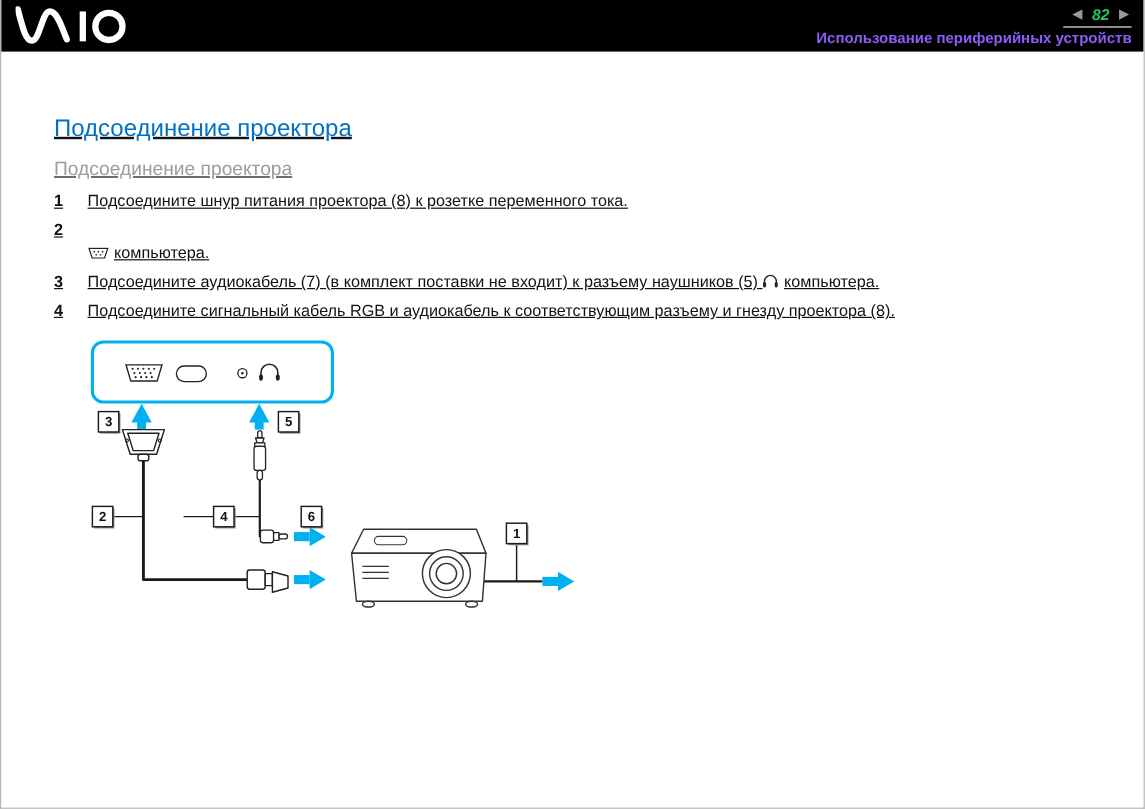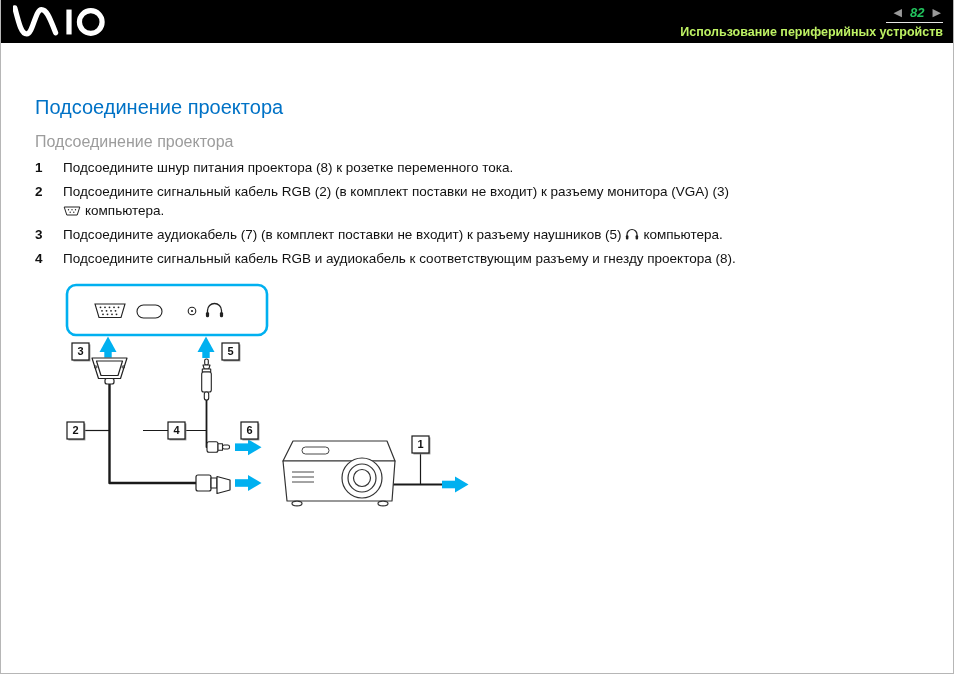--- a/index.html
+++ b/index.html
@@ -19,22 +19,22 @@
     padding: 0 10px 0 12px; box-sizing: border-box;
   }
   .logo { display: block; }
   .header-right { display: flex; flex-direction: column; align-items: flex-end; row-gap: 2px; }
   .pagenav {
     display: flex; align-items: center; gap: 8px;
     padding: 1px 2px 3px 8px; border-bottom: 1px solid #e6e6e6;
   }
   .pagenav .arrow { color: #9a9a9a; font-size: 11px; line-height: 1; cursor: pointer; }
   .pagenav .num { color: #22c55e; font-size: 13px; font-weight: bold; font-style: italic; line-height: 1; }
-  .section-title { color: #bef264; font-size: 12.5px; font-weight: bold; }
-  .content { padding: 53px 40px 0 34px; }
+  .section-title { color: #8b5cf6; font-size: 12.5px; font-weight: bold; }
+  .content { padding: 53px 40px 0 44px; text-decoration: underline; }
   h1.title { font-size: 20px; font-weight: 400; color: #0072c6; margin: 0 0 14px 0; }
   p.intro { font-size: 13.5px; margin: 0 0 28px 0; }
   h2.proc { font-size: 16px; font-weight: 400; color: #9c9c9c; margin: 0 0 7px 0; }
   .step { display: flex; margin-bottom: 5px; font-size: 13.5px; line-height: 19px; }
   .step-num { width: 28px; flex: none; font-weight: bold; }
   .step-text { flex: 1; }
   .inline-icon { vertical-align: -1px; margin-right: 4px; }
   .diagram { display: block; margin: 11px 0 0 15px; }
   .diagram text {
     font-family: "Liberation Sans", sans-serif;
@@ -70,21 +70,21 @@
     <div class="step">
       <span class="step-num">1</span>
       <div class="step-text">
         <span>Подсоедините шнур питания проектора (8) к розетке переменного тока.</span>
       </div>
     </div>
 
     <div class="step">
       <span class="step-num">2</span>
       <div class="step-text">
-        <span>Подсоедините сигнальный кабель RGB (2) (в комплект поставки не входит) к разъему монитора (VGA) (3)</span><br>
+        <br>
         <svg class="inline-icon" width="18" height="10" viewBox="0 0 18 10" aria-hidden="true">
           <path d="M1.2 1 H16.8 L14.2 9 H3.8 Z" fill="none" stroke="#222" stroke-width="1"></path>
           <circle cx="5.5" cy="3.7" r="0.7" fill="#222"></circle>
             <circle cx="9" cy="3.7" r="0.7" fill="#222"></circle>
             <circle cx="12.5" cy="3.7" r="0.7" fill="#222"></circle>
           <circle cx="7.2" cy="6.3" r="0.7" fill="#222"></circle>
             <circle cx="10.8" cy="6.3" r="0.7" fill="#222"></circle>
         </svg><span>компьютера.</span>
       </div>
     </div>

